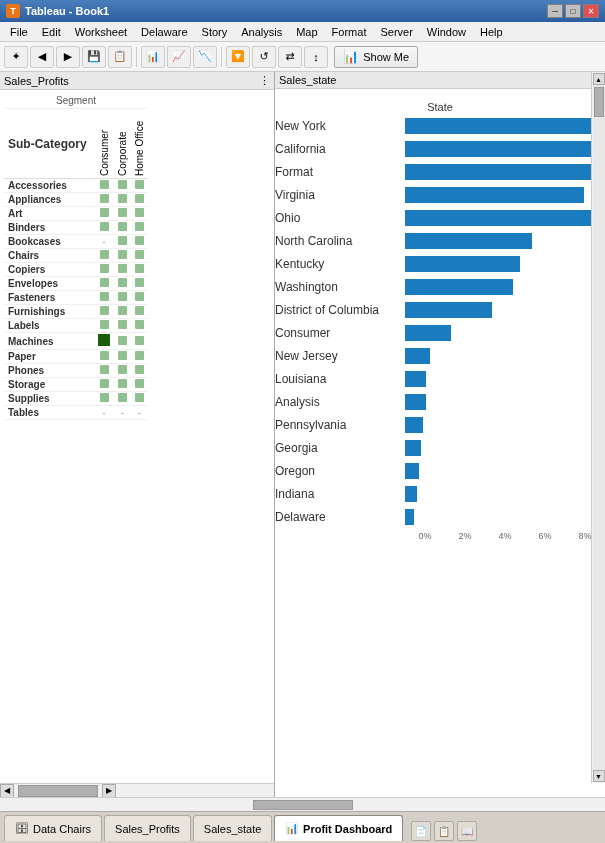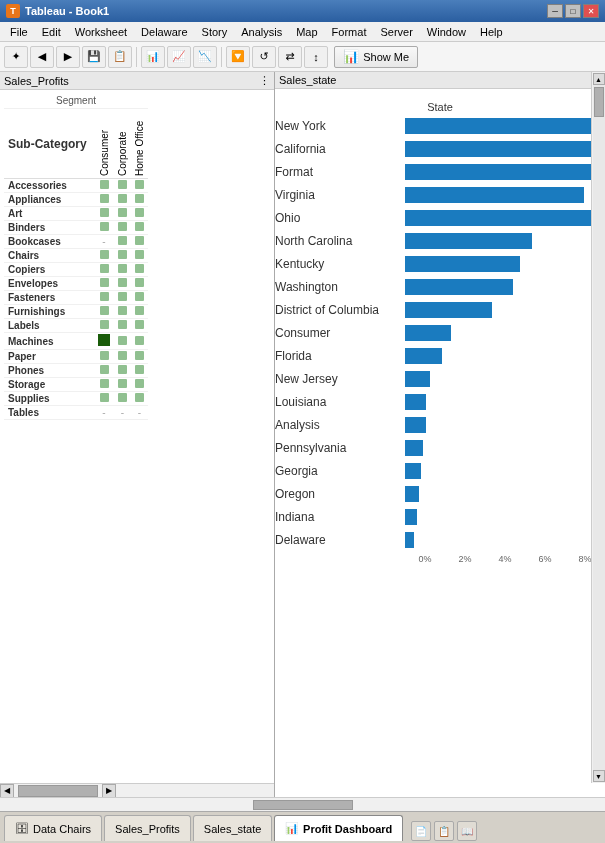--- a/index.html
+++ b/index.html
@@ -625,26 +625,20 @@
               <div class="bar-row">
                 <div class="bar-label">District of Columbia</div>
                 <div class="bar-track">
                   <div class="bar-fill" style="width: 87.4px;"></div>
                 </div>
               </div>
               <div class="bar-row">
                 <div class="bar-label">Consumer</div>
                 <div class="bar-track">
                   <div class="bar-fill" style="width: 46px;"></div>
-                </div>
-              </div>
-              <div class="bar-row">
-                <div class="bar-label">Florida</div>
-                <div class="bar-track">
-                  <div class="bar-fill" style="width: 36.8px;"></div>
                 </div>
               </div>
               <div class="bar-row">
                 <div class="bar-label">New Jersey</div>
                 <div class="bar-track">
                   <div class="bar-fill" style="width: 25.3px;"></div>
                 </div>
               </div>
               <div class="bar-row">
                 <div class="bar-label">Louisiana</div>

